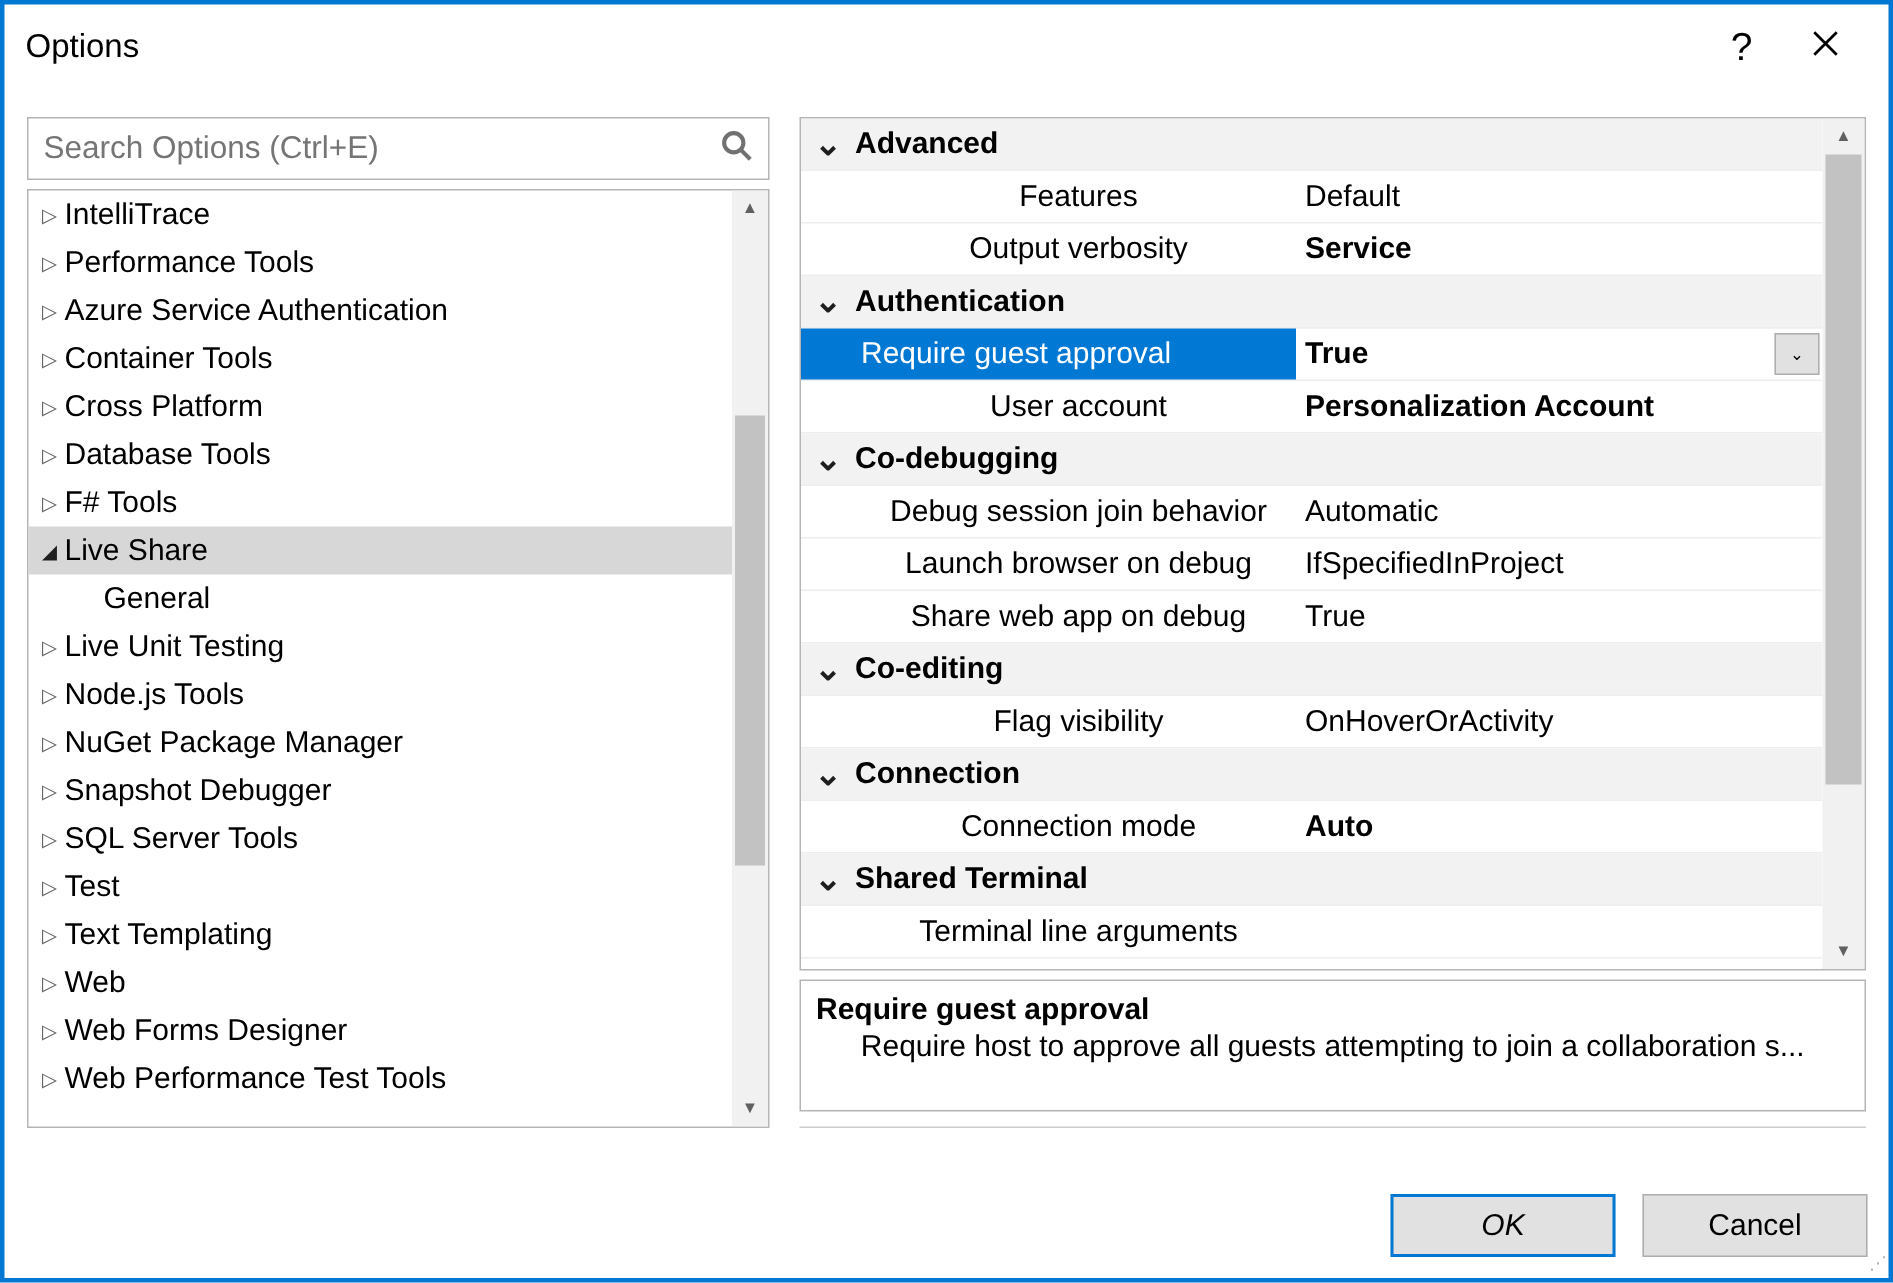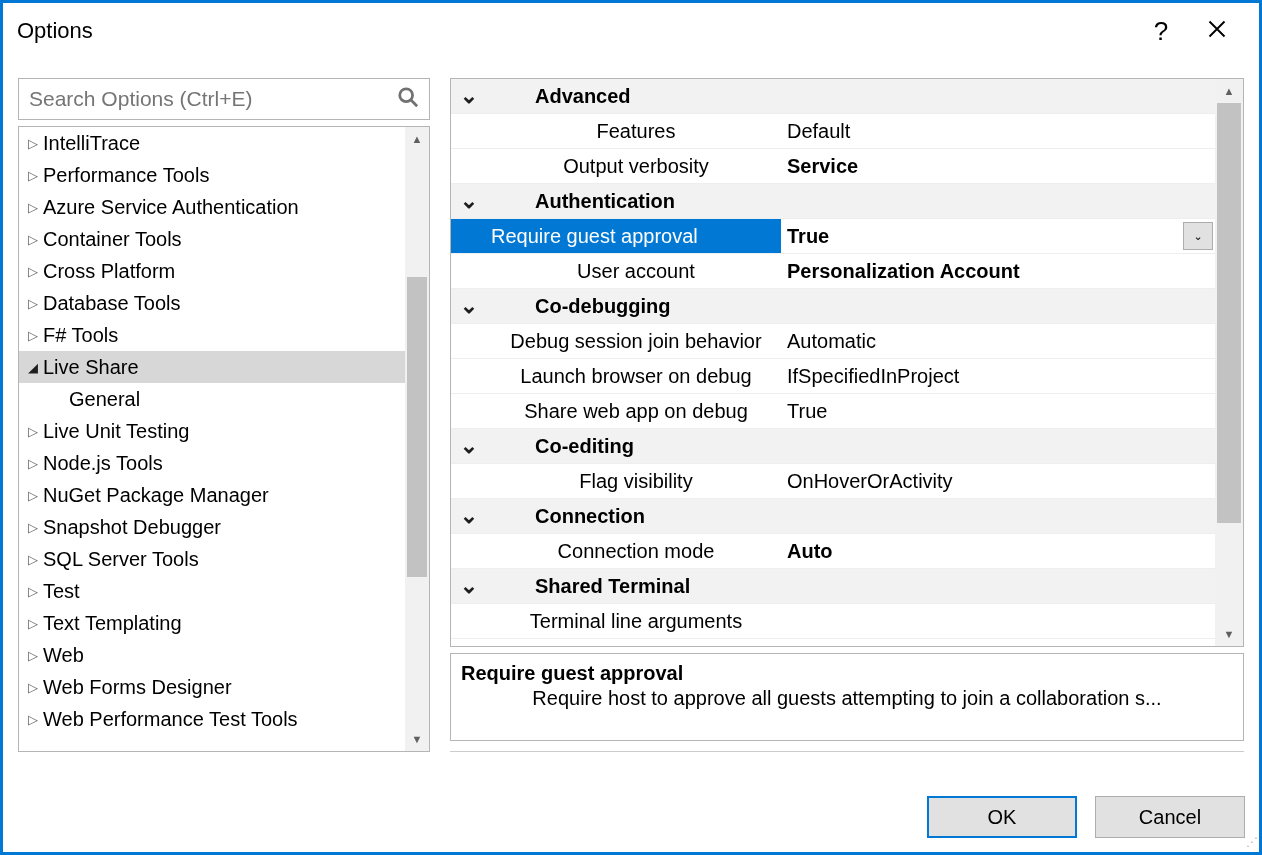--- a/index.html
+++ b/index.html
@@ -27,21 +27,21 @@
 
 .content {
   position: absolute;
   top: 75px; left: 15px; right: 15px; bottom: 100px;
   display: flex;
   gap: 20px;
 }
 
 
 .left {
-  width: 412px;
+  width: 495px;
   display: flex;
   flex-direction: column;
 }
 .search {
   display: flex;
   align-items: center;
   border: 1px solid #b5b5b5;
   padding: 4px 10px;
   height: 42px;
 }
@@ -138,21 +138,21 @@
   height: 35px;
   align-items: center;
   border-bottom: 1px solid #eee;
   font-size: 20px;
 }
 .pg-row.category { background: #f2f2f2; font-weight: 700; }
 .pg-row .toggle {
   width: 36px; text-align: center; color: #1e1e1e; font-size: 14px;
 }
 .pg-row .name { flex: 0 0 330px; padding-left: 0; }
-.pg-row.category .name { flex: 1; margin-left: 48px; }
+.pg-row.category .name { flex: 1; }
 .pg-row .leaf-name { padding-left: 40px; flex: 0 0 330px; text-align: center; }
 .pg-row .value { flex: 1; padding-left: 6px; }
 .pg-row .value.bold { font-weight: 700; }
 .pg-row.selected .leaf-name { background: #0078d4; color: #fff; }
 .pg-row.selected .value { font-weight: 700; }
 .pg-row .dropdown-btn {
   width: 30px; height: 28px;
   border: 1px solid #adadad;
   background: #e1e1e1;
   display: flex; align-items: center; justify-content: center;
@@ -183,21 +183,21 @@
   gap: 18px;
 }
 .btn {
   width: 150px; height: 42px;
   border: 1px solid #adadad;
   background: #e1e1e1;
   font-size: 20px;
   display:flex; align-items:center; justify-content:center;
   cursor: default;
 }
-.btn.default { border: 2px solid #0078d4; }
+.btn.default { border: 2px solid #0078d4; font-style: italic; }
 
 .resize-grip {
   position: absolute;
   right: 3px; bottom: 3px;
   color: #b0b0b0; font-size: 12px; letter-spacing: -2px;
 }
 </style>
 </head>
 <body>
 

